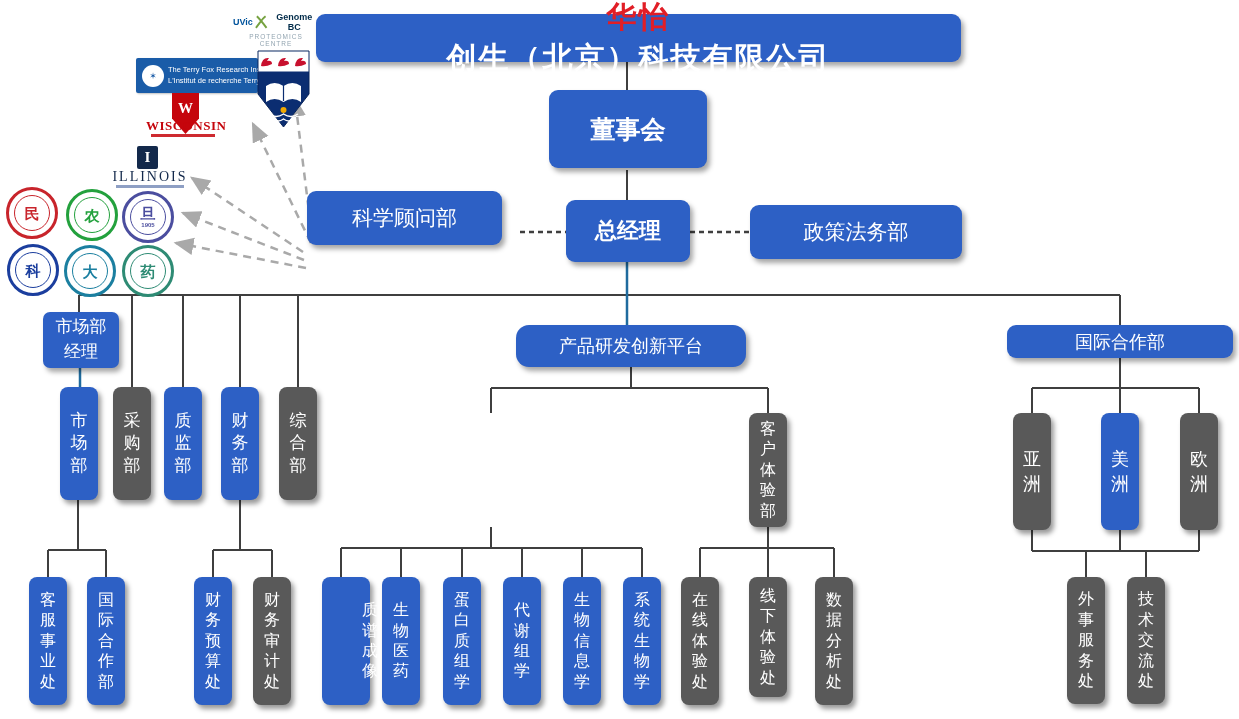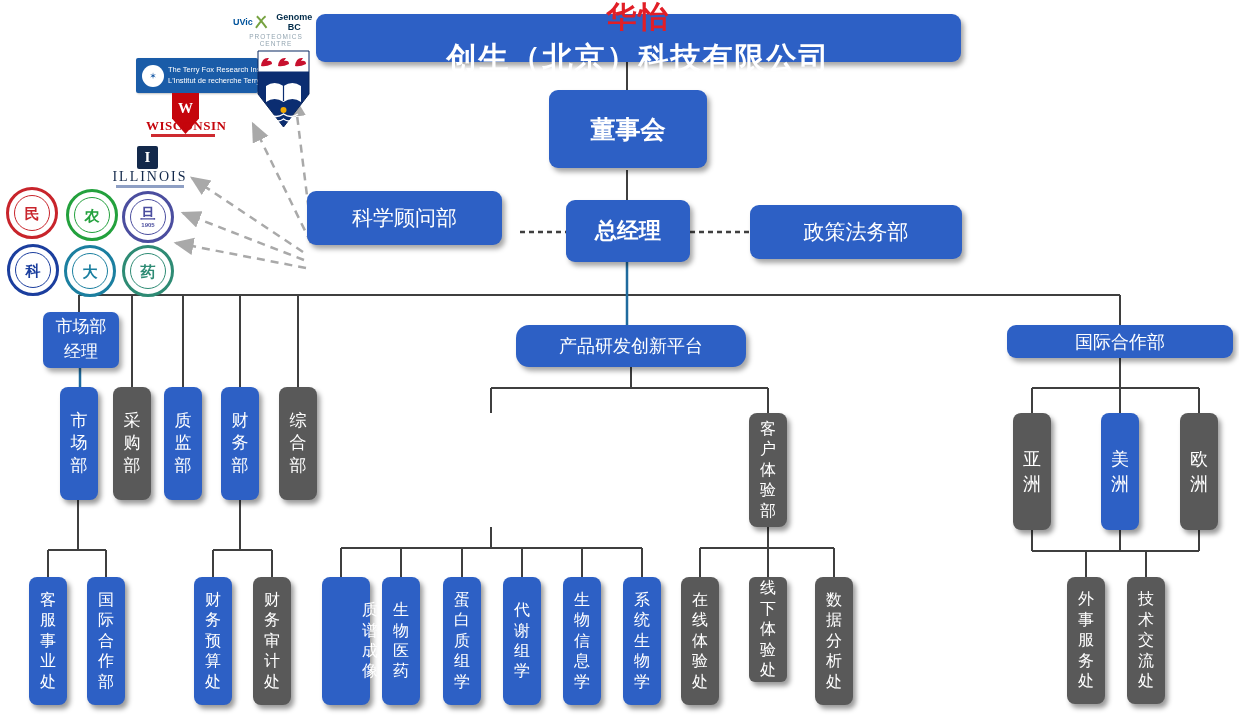--- a/index.html
+++ b/index.html
@@ -186,21 +186,21 @@
   <div class="vbox blue" style="left:563px;top:577px;height:128px;">
       <span class="vt f16">生物信息学</span>
     </div>
   <div class="vbox blue" style="left:623px;top:577px;height:128px;">
       <span class="vt f16">系统生物学</span>
     </div>
 
   <div class="vbox gray" style="left:681px;top:577px;height:128px;">
       <span class="vt f16">在线体验处</span>
     </div>
-  <div class="vbox gray" style="left:749px;top:577px;height:105px;border-radius:6px;">
+  <div class="vbox gray" style="left:749px;top:577px;height:120px;">
       <span class="vt f16">线下体验处</span>
     </div>
   <div class="vbox gray" style="left:815px;top:577px;height:128px;">
       <span class="vt f16">数据分析处</span>
     </div>
 
   <div class="vbox gray" style="left:1067px;top:577px;height:127px;">
       <span class="vt f16">外事服务处</span>
     </div>
   <div class="vbox gray" style="left:1127px;top:577px;height:127px;">

